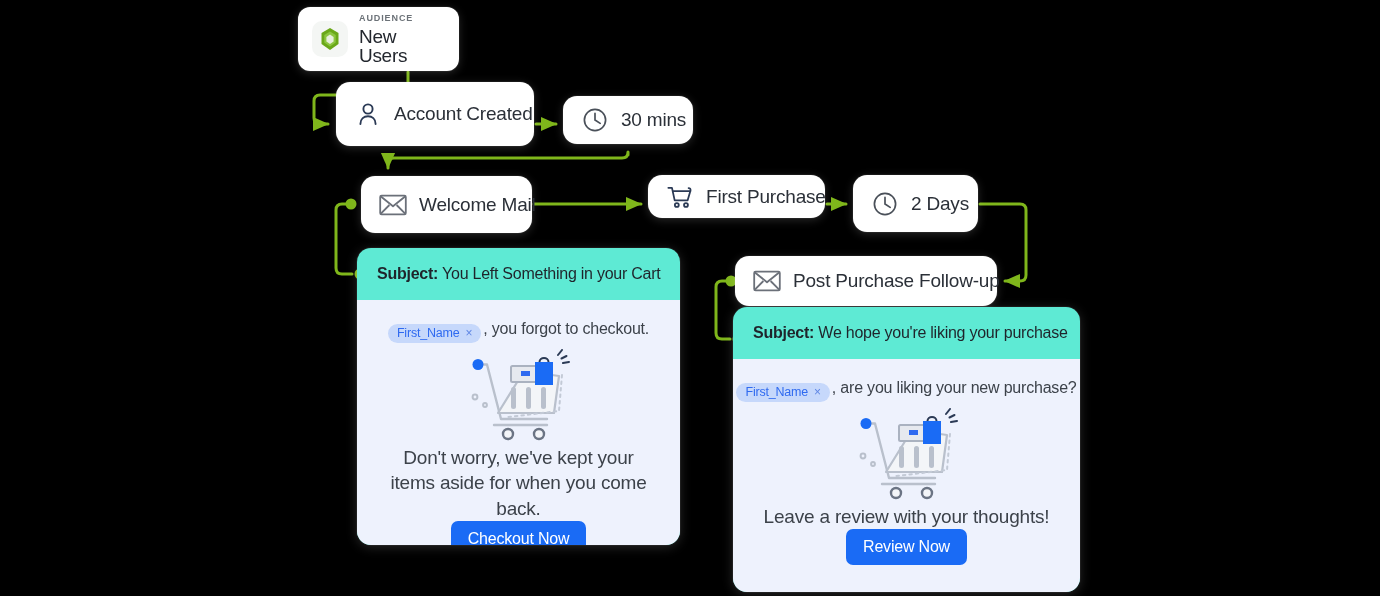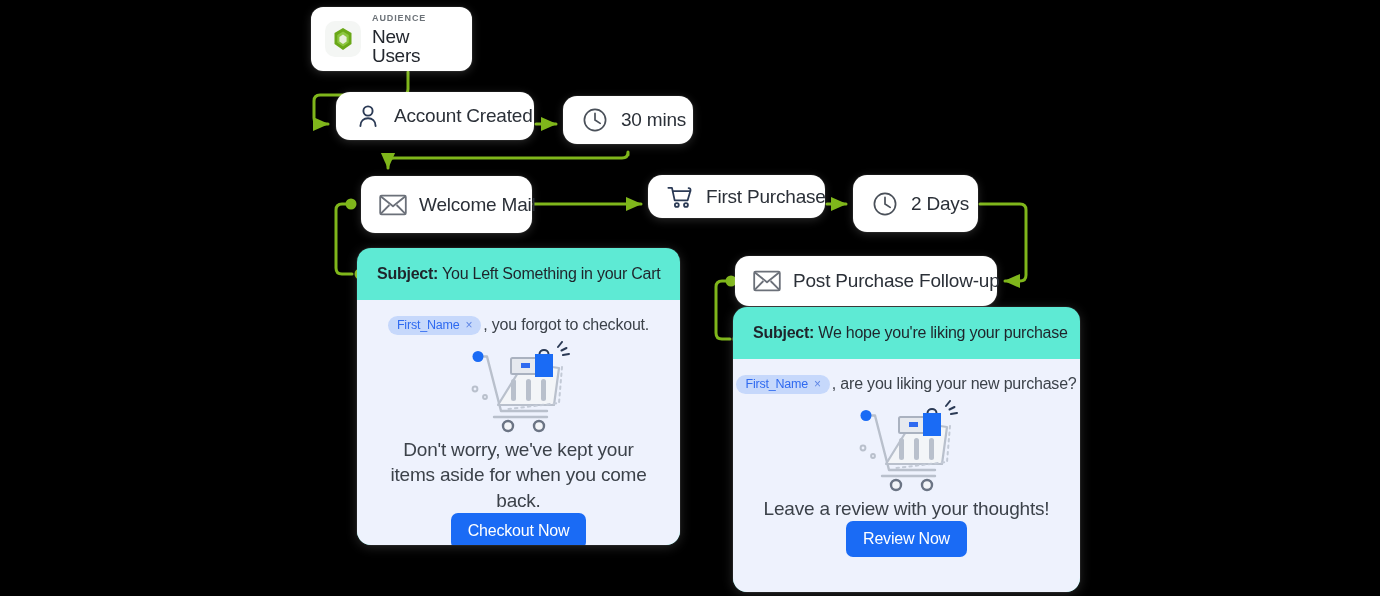--- a/index.html
+++ b/index.html
@@ -68,21 +68,20 @@
     height: 28px;
   }
 
   
   #audience-node {
     left: 298px;
     top: 7px;
     width: 161px;
     height: 64px;
     border-radius: 12px;
-    margin-left: 13px;
   }
   .aud-inner {
     display: flex;
     align-items: center;
     gap: 11px;
     padding: 0 14px;
   }
   .aud-logo {
     width: 36px;
     height: 36px;
@@ -101,21 +100,21 @@
     font-weight: 600;
     margin-bottom: 4px;
   }
   .aud-title {
     font-size: 19px;
     color: #23272e;
     letter-spacing: -0.3px;
   }
 
   
-  #node-account-created { left: 336px; top: 92px;  width: 198px; height: 48px; }
+  #node-account-created { left: 336px; top: 82px;  width: 198px; height: 64px; }
   #node-30-mins         { left: 563px; top: 96px;  width: 130px; height: 48px; }
   #node-welcome-mail    { left: 361px; top: 176px; width: 171px; height: 57px; }
   #node-first-purchase  { left: 648px; top: 175px; width: 177px; height: 43px; }
   #node-2-days          { left: 853px; top: 175px; width: 125px; height: 57px; }
   #node-post-purchase   { left: 735px; top: 256px; width: 262px; height: 50px; }
 
   
   .email-card {
     position: absolute;
     background: #5eead4;
@@ -158,20 +157,21 @@
   .merge-chip {
     display: inline-flex;
     align-items: center;
     gap: 6px;
     background: #c6d8fb;
     color: #2f6af0;
     border-radius: 11px;
     padding: 3px 9px;
     font-size: 12.5px;
     line-height: 1;
+    margin-top: 8px;
   }
   .merge-chip .chip-x {
     color: #5f86e4;
     font-size: 12px;
     cursor: pointer;
   }
 
   .illo-wrap {
     display: flex;
     justify-content: center;

